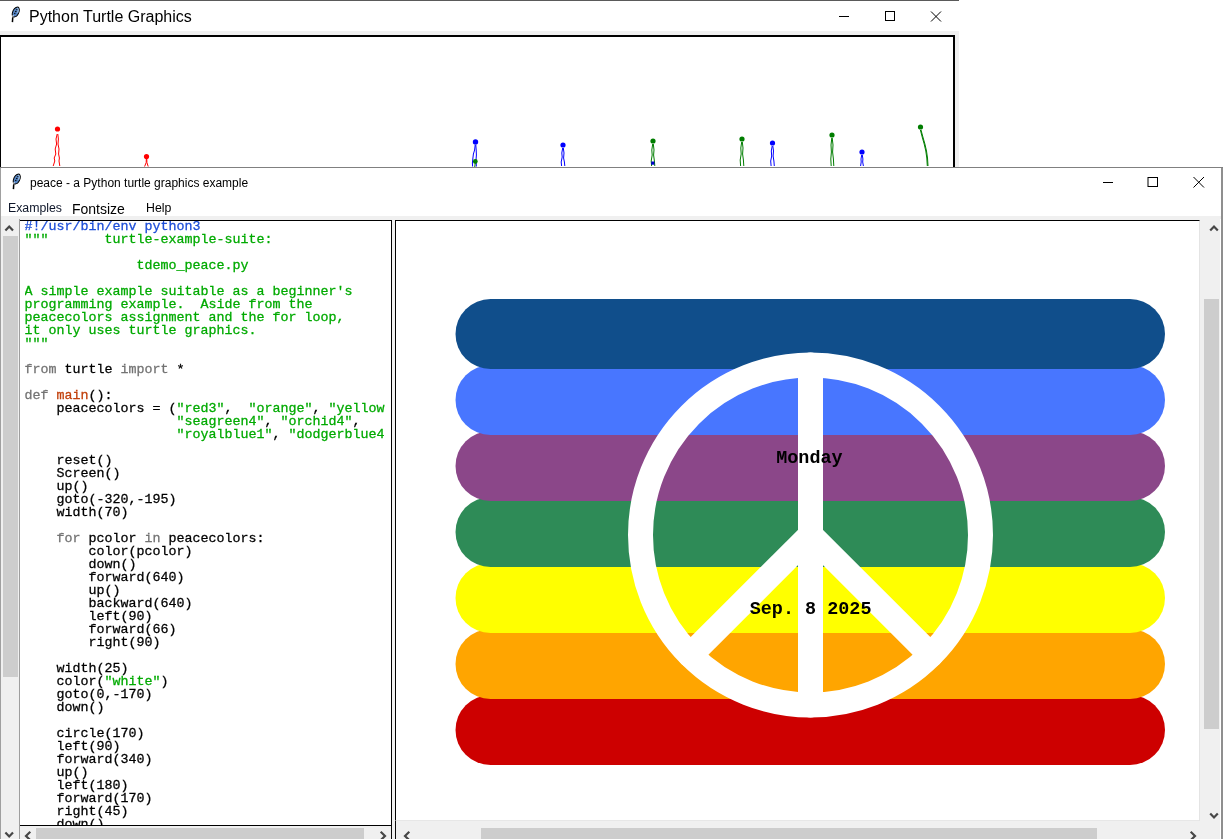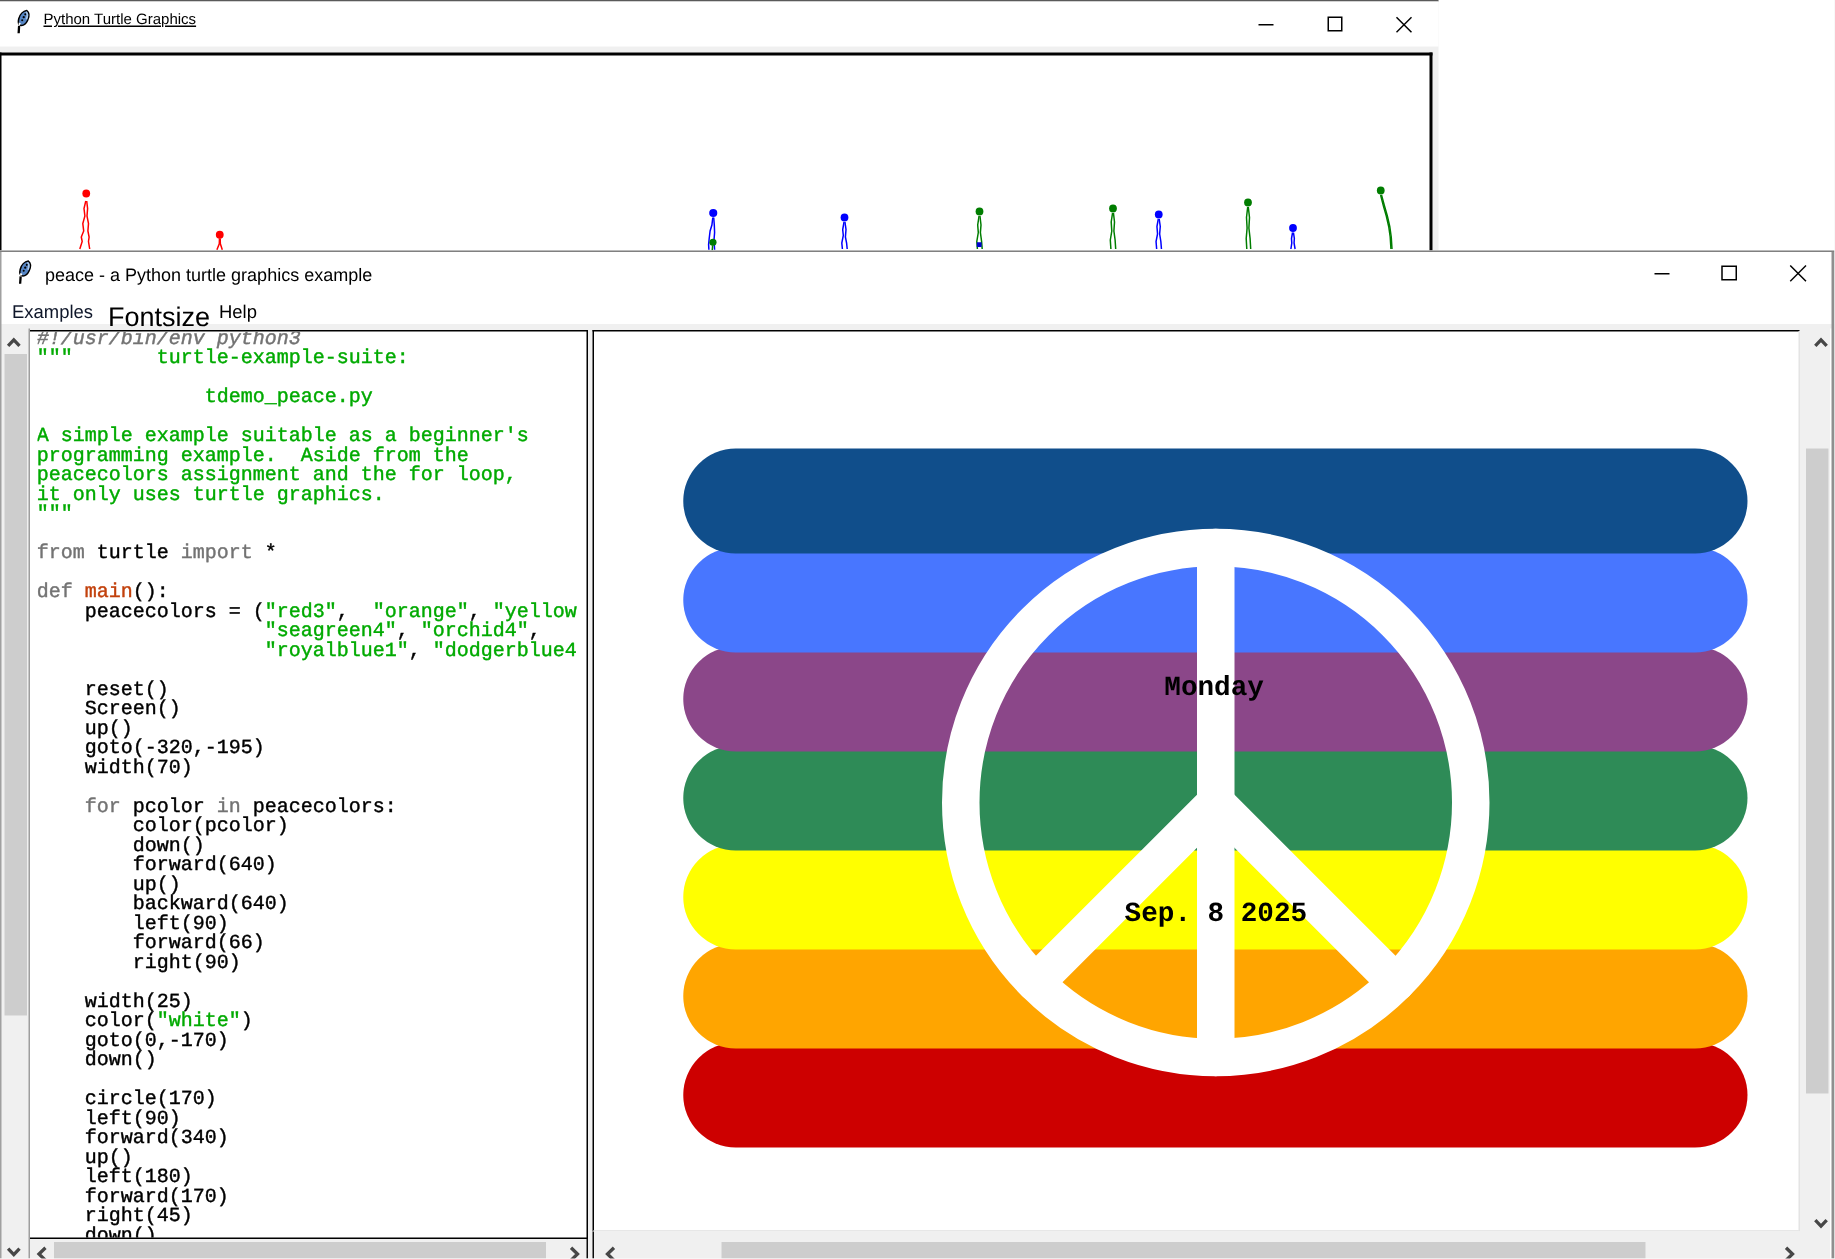--- a/index.html
+++ b/index.html
@@ -2,40 +2,40 @@
 <html><head><meta charset="utf-8">
 <style>
 html,body{margin:0;padding:0;}
 body{width:1223px;height:839px;position:relative;overflow:hidden;background:#ffffff;
   font-family:"Liberation Sans",sans-serif;}
 .abs{position:absolute;}
 pre{margin:0;}
 .code{font-family:"Liberation Mono",monospace;font-size:13.33px;line-height:13px;color:#000;-webkit-text-stroke:0.28px;}
 .k{color:#737373;}
 .s{color:#00aa00;}
-.c{color:#737373;font-style:italic;}
+.c{color:#1d4ed8;}
 .d{color:#c2410c;}
 </style></head>
 <body>
 
 <div class="abs" style="left:0;top:0;width:959px;height:167px;background:#f0f0f0;border-top:1px solid #5a5a5a;box-sizing:border-box;"></div>
 <div class="abs" style="left:0;top:1px;width:959px;height:30px;background:#ffffff;"></div>
 
 <svg class="abs" style="left:7.5px;top:5.5px;" width="18" height="20" viewBox="0 0 18 20">
 <g transform="scale(0.85)">
   <path d="M5.6 13.2 L5.2 19" stroke="#000" stroke-width="1.8" fill="none"></path>
   <path d="M11.6 1.2 C13.5 2.6 13.7 5.8 12.2 9.0 C11.1 11.4 9.0 13.2 6.6 12.8 C5.0 12.5 4.6 10.4 5.3 7.6 C6.1 4.4 8.7 1.6 11.6 1.2 Z" fill="#5585c4" stroke="#000" stroke-width="1.2"></path>
   <path d="M10.9 2.2 C12.2 3.2 12.3 5.6 11.3 8.0" stroke="#a8c6e8" stroke-width="1.3" fill="none"></path>
   <path d="M6.1 10.9 C5.8 11.6 5.9 12.1 6.3 12.4" stroke="#fff" stroke-width="1.6" fill="none"></path>
   <circle cx="9.2" cy="6.4" r="0.9" fill="#000"></circle>
   <circle cx="8.0" cy="8.8" r="0.8" fill="#000"></circle>
   <circle cx="10.4" cy="4.2" r="0.8" fill="#000"></circle>
 </g>
 </svg>
-<div class="abs" style="left:29px;top:8px;font-size:10px;color:#000;text-decoration:underline;">Python Turtle Graphics</div>
+<div class="abs" style="left:29px;top:8px;font-size:16px;color:#000;">Python Turtle Graphics</div>
 
 <svg class="abs" style="left:821px;top:1px;" width="138" height="30" viewBox="0 0 138 30">
   <line x1="18" y1="15.5" x2="28" y2="15.5" stroke="#000" stroke-width="1"></line>
   <rect x="64.5" y="10.5" width="9" height="9" fill="none" stroke="#000" stroke-width="1"></rect>
   <line x1="110" y1="10.5" x2="120" y2="20.5" stroke="#000" stroke-width="1"></line>
   <line x1="120" y1="10.5" x2="110" y2="20.5" stroke="#000" stroke-width="1"></line>
 </svg>
 
 <div class="abs" style="left:0;top:35px;width:955px;height:132px;background:#ffffff;border-top:2px solid #000;border-left:1px solid #000;border-right:2px solid #000;box-sizing:border-box;"></div>
 <svg class="abs" style="left:0;top:37px;" width="953" height="130" viewBox="0 0 953 130">
@@ -94,21 +94,21 @@
 <div class="abs" style="left:30px;top:176px;font-size:12px;color:#000000;">peace - a Python turtle graphics example</div>
 
 <svg class="abs" style="left:1085px;top:168px;" width="138" height="30" viewBox="0 0 138 30">
   <line x1="18" y1="14.5" x2="28" y2="14.5" stroke="#000" stroke-width="1"></line>
   <rect x="63" y="9.5" width="9.5" height="9" fill="none" stroke="#000" stroke-width="1"></rect>
   <line x1="108.5" y1="9" x2="119" y2="19.5" stroke="#000" stroke-width="1"></line>
   <line x1="119" y1="9" x2="108.5" y2="19.5" stroke="#000" stroke-width="1"></line>
 </svg>
 
 <div class="abs" style="left:8px;top:200.5px;font-size:12.3px;color:#0f172a;">Examples</div>
-<div class="abs" style="left:72px;top:200.5px;font-size:18px;color:#000;text-align:right;">Fontsize</div>
+<div class="abs" style="left:72px;top:200.5px;font-size:14px;color:#000;text-align:right;">Fontsize</div>
 <div class="abs" style="left:146px;top:200.5px;font-size:12.3px;color:#000;">Help</div>
 
 <div class="abs" style="left:0;top:219px;width:19px;height:620px;background:#f0f0f0;"></div>
 <div class="abs" style="left:19px;top:219px;width:1px;height:620px;background:#9e9e9e;"></div>
 <div class="abs" style="left:0;top:168px;width:1px;height:671px;background:#a0a0a0;"></div>
 <svg class="abs" style="left:3px;top:223.5px;" width="12" height="9" viewBox="0 0 12 9">
   <path d="M2.4 6.6 L6.2 2.6 L10 6.6" fill="none" stroke="#474747" stroke-width="2.2"></path>
 </svg>
 <div class="abs" style="left:3px;top:236px;width:15px;height:441px;background:#cdcdcd;"></div>
 <svg class="abs" style="left:3px;top:830px;" width="12" height="9" viewBox="0 0 12 9">

